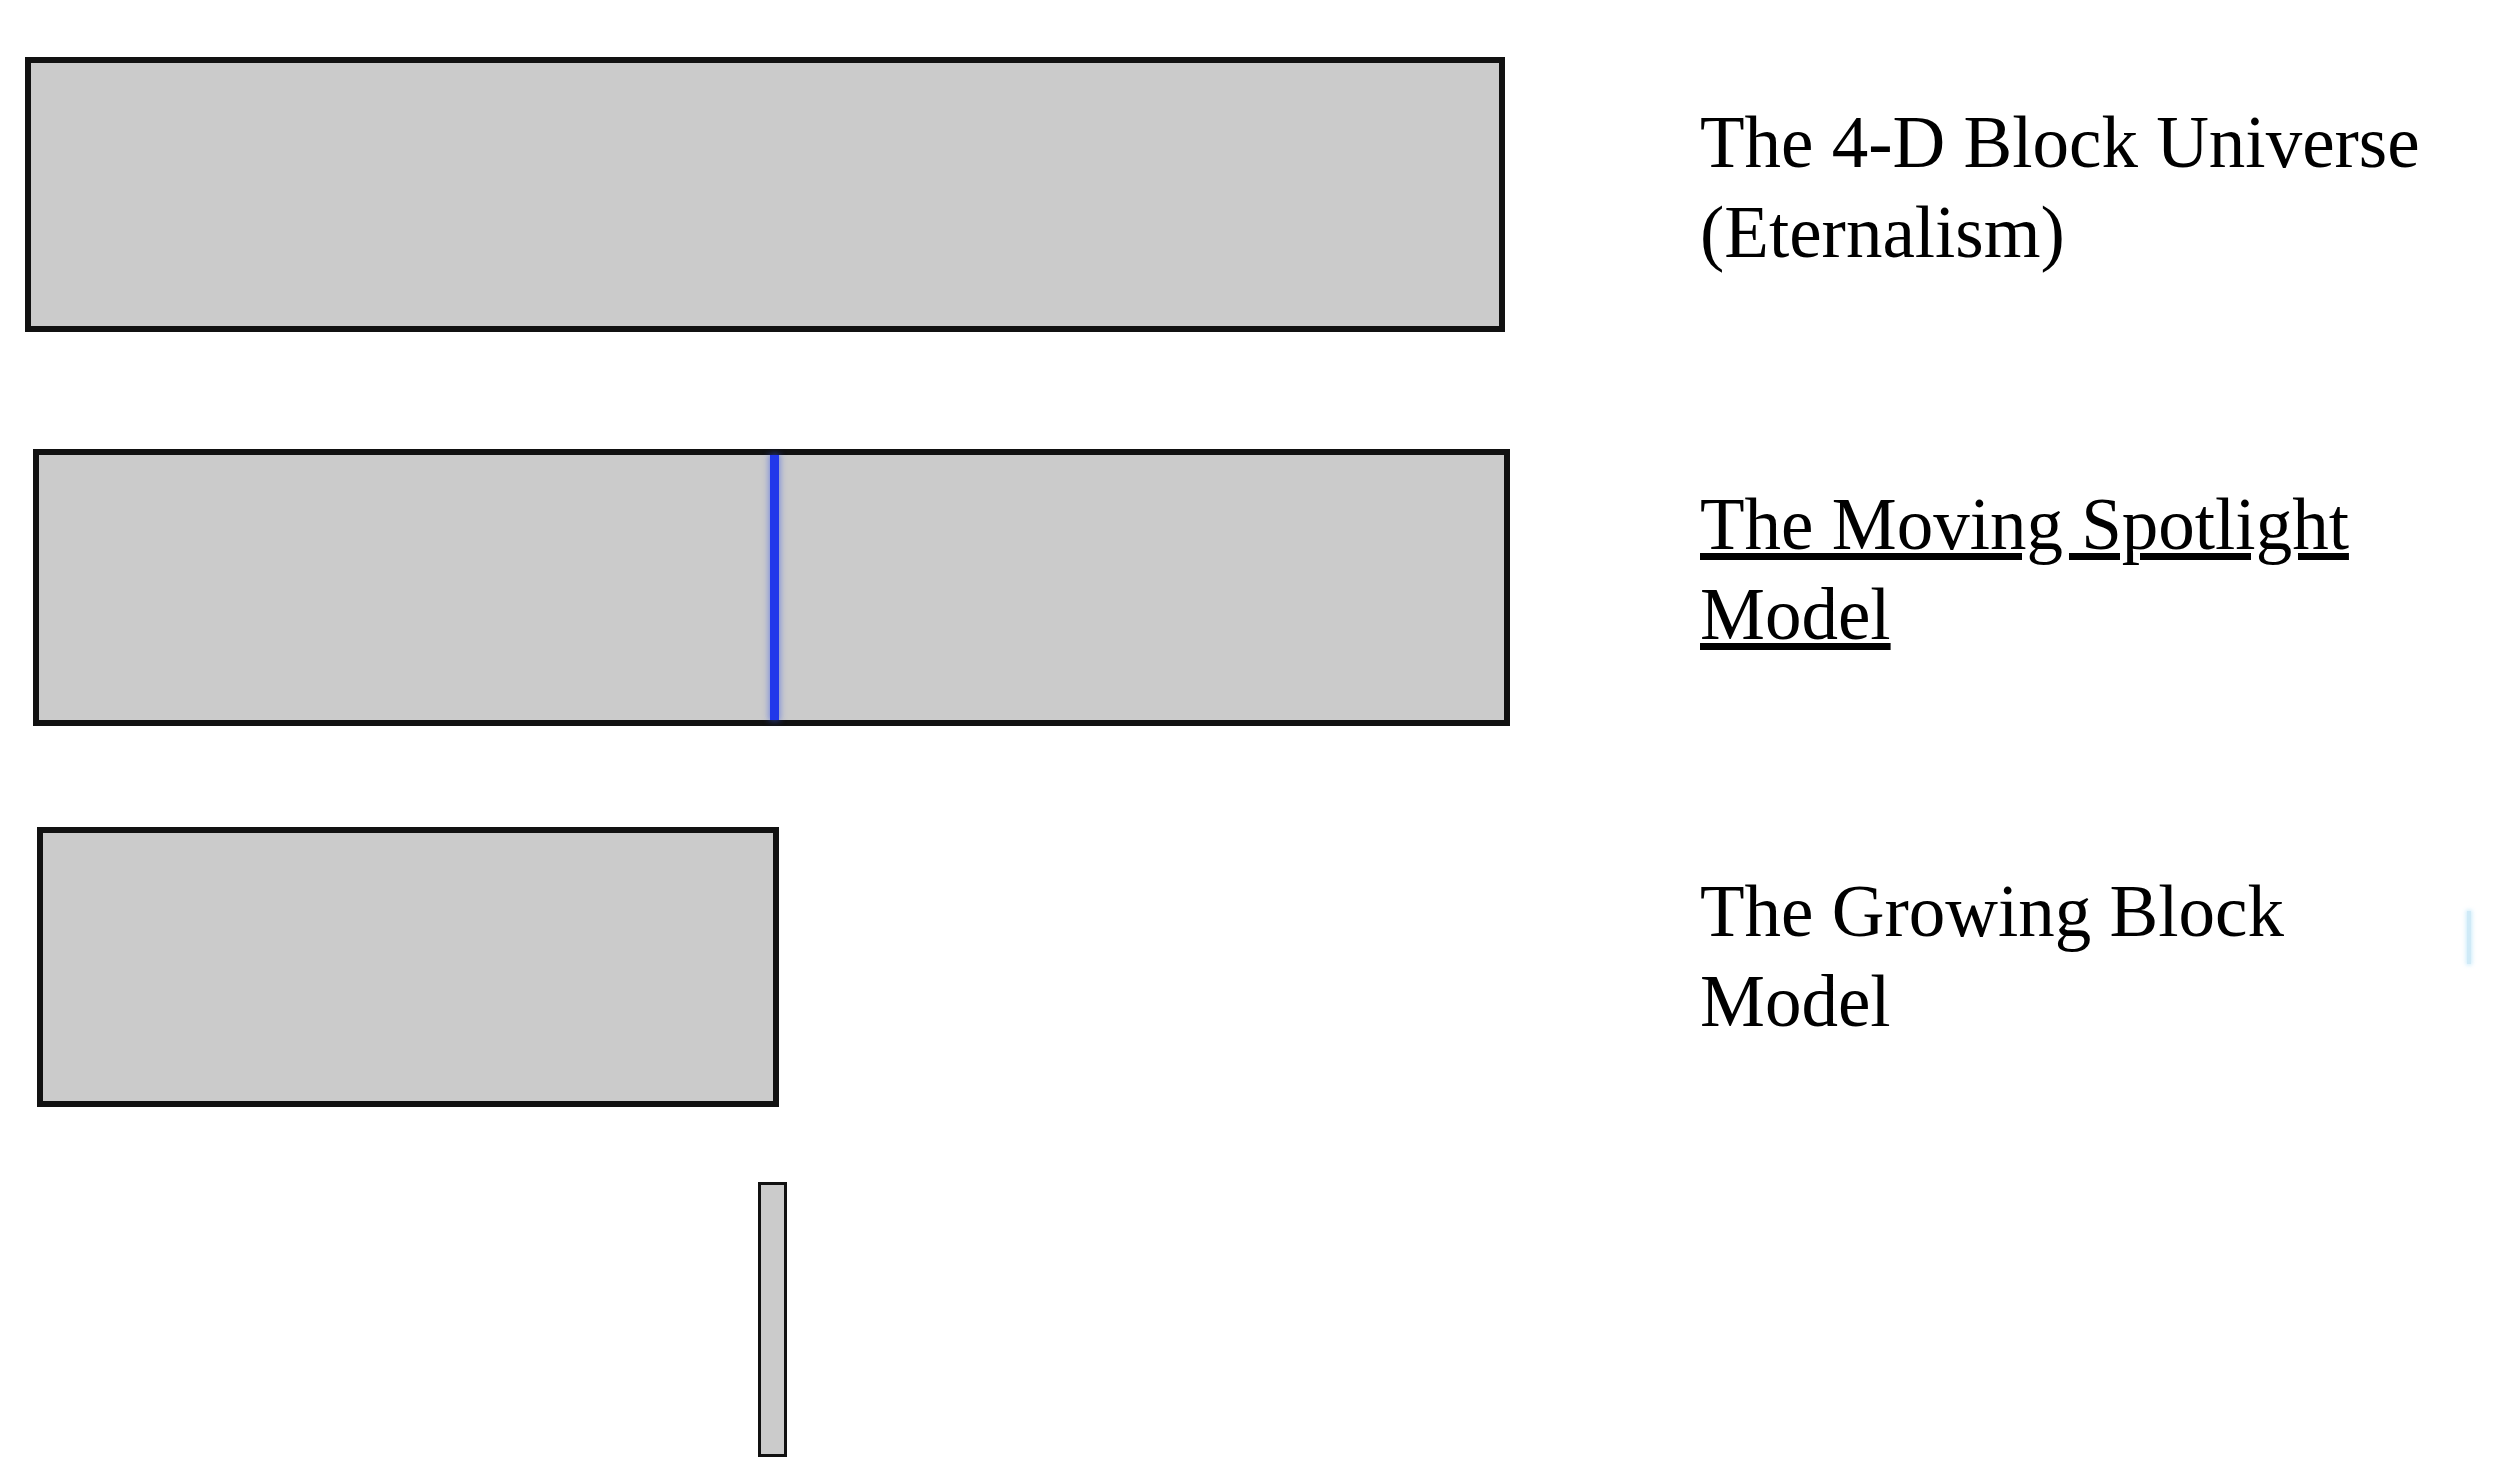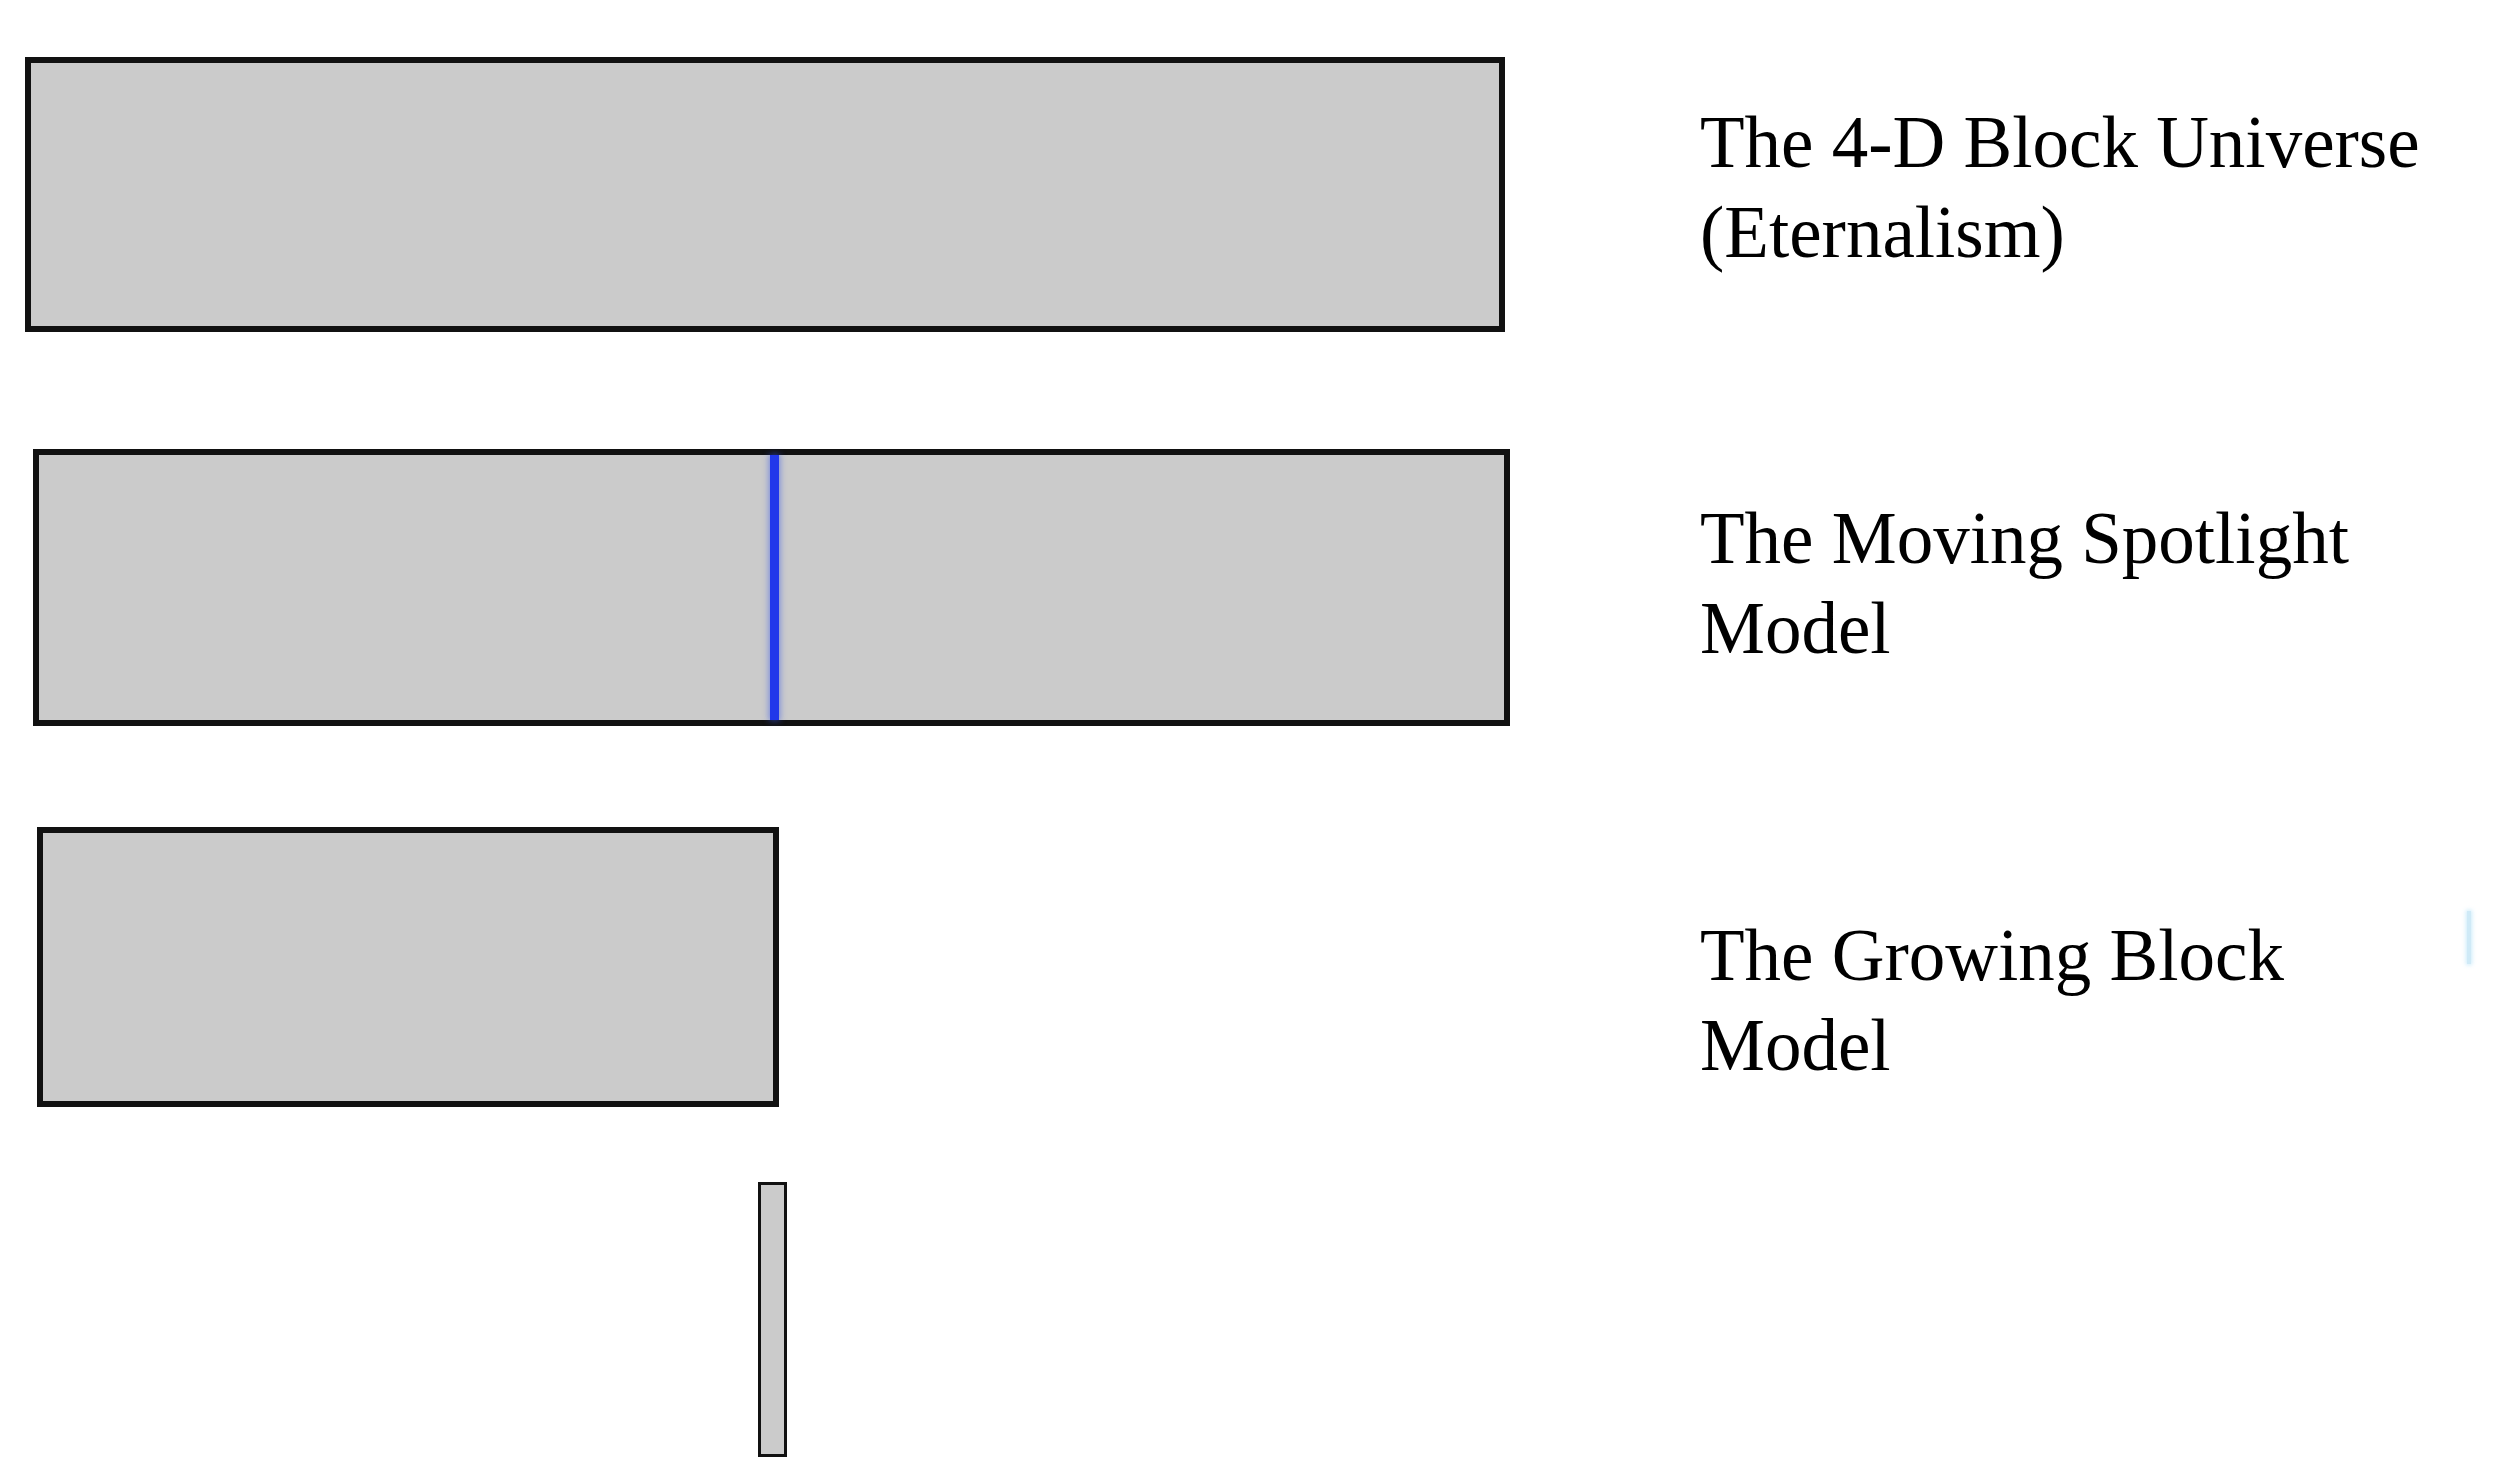--- a/index.html
+++ b/index.html
@@ -69,22 +69,22 @@
     position: absolute;
     left: 1700px;
     width: 795px;
     font-size: 73px;
     line-height: 90px;
     color: #000000;
     white-space: pre-line;
     letter-spacing: 0;
   }
   .label-eternalism { top: 74px; }
-  .label-spotlight  { top: 470px; }
-  .label-growing    { top: 887px; }
+  .label-spotlight  { top: 456px; text-decoration: underline; }
+  .label-growing    { top: 843px; }
   .label-presentism { top: 1235px; }
 </style>
 </head>
 <body>
 
 <div class="canvas">
 
   <div class="bar bar-eternalism"></div>
 
   <div class="bar bar-spotlight">

